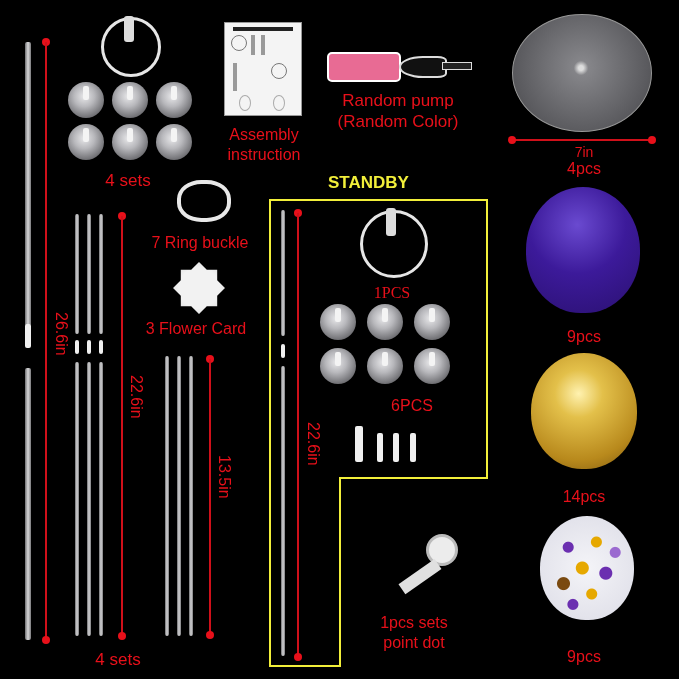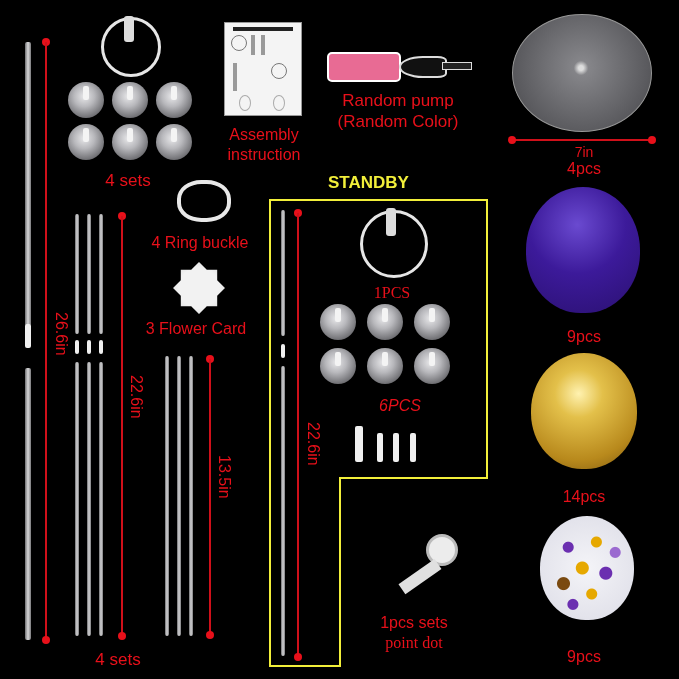--- a/index.html
+++ b/index.html
@@ -62,21 +62,21 @@
 <div class="abs" style="left:512px;top:14px;width:138px;height:116px;border-radius:50%;background:radial-gradient(circle at 50% 45%,#8a8a8e,#5a5a5e 70%,#444);border:1px solid #999;">
   <div class="abs" style="left:60px;top:44px;width:16px;height:18px;background:radial-gradient(circle,#ddd 20%,transparent 60%);"></div>
 </div>
 <div class="hline" style="left:512px;top:139px;width:140px;"></div>
 <div class="dot" style="left:508px;top:136px;"></div>
 <div class="dot" style="left:648px;top:136px;"></div>
 <div class="lbl lbl-sm" style="left:560px;top:144px;width:48px;">7in</div>
 <div class="lbl" style="left:560px;top:160px;width:48px;">4pcs</div>
 
 <div class="abs" style="left:177px;top:180px;width:46px;height:34px;border:4px solid #e8e8e8;border-radius:45%;background:transparent;"></div>
-<div class="lbl" style="left:136px;top:234px;width:128px;">4 Ring buckle</div>
+<div class="lbl" style="left:136px;top:234px;width:128px;">7 Ring buckle</div>
 <div class="abs" style="left:173px;top:262px;width:52px;height:52px;border-radius:40%;background:radial-gradient(circle,#f2f2f2 55%,#cfcfcf);clip-path:polygon(50% 0,65% 15%,85% 15%,85% 35%,100% 50%,85% 65%,85% 85%,65% 85%,50% 100%,35% 85%,15% 85%,15% 65%,0 50%,15% 35%,15% 15%,35% 15%);"></div>
 <div class="lbl" style="left:130px;top:320px;width:132px;">3 Flower Card</div>
 
 <div class="rod" style="left:75px;top:214px;height:120px;width:4px;"></div>
 <div class="rod" style="left:87px;top:214px;height:120px;width:4px;"></div>
 <div class="rod" style="left:99px;top:214px;height:120px;width:4px;"></div>
 <div class="conn" style="left:75px;top:340px;height:14px;width:4px;"></div>
 <div class="conn" style="left:87px;top:340px;height:14px;width:4px;"></div>
 <div class="conn" style="left:99px;top:340px;height:14px;width:4px;"></div>
 <div class="rod" style="left:75px;top:362px;height:274px;width:4px;"></div>
@@ -115,31 +115,31 @@
 <div class="ring" style="left:360px;top:210px;width:62px;height:62px;"></div>
 <div class="abs" style="left:386px;top:208px;width:10px;height:28px;background:#ddd;border-radius:3px;"></div>
 <div class="lbl" style="left:360px;top:284px;width:64px;font-family:Liberation Serif, serif;">1PCS</div>
 
 <div class="cup" style="left:320px;top:304px;"></div>
 <div class="cup" style="left:367px;top:304px;"></div>
 <div class="cup" style="left:414px;top:304px;"></div>
 <div class="cup" style="left:320px;top:348px;"></div>
 <div class="cup" style="left:367px;top:348px;"></div>
 <div class="cup" style="left:414px;top:348px;"></div>
-<div class="lbl" style="left:368px;top:397px;width:64px;font-style:italic;">6PCS</div>
+<div class="lbl" style="left:380px;top:397px;width:64px;">6PCS</div>
 
 <div class="conn" style="left:355px;top:426px;height:36px;width:8px;"></div>
 <div class="conn" style="left:377px;top:433px;height:29px;width:6px;"></div>
 <div class="conn" style="left:393px;top:433px;height:29px;width:6px;"></div>
 <div class="conn" style="left:410px;top:433px;height:29px;width:6px;"></div>
 
 <div class="abs" style="left:426px;top:534px;width:26px;height:26px;border-radius:50%;background:#ececec;border:3px solid #bbb;"></div>
 <div class="abs" style="left:394px;top:558px;width:44px;height:12px;background:#e0e0e0;transform:rotate(-35deg);transform-origin:right center;"></div>
 <div class="lbl" style="left:366px;top:614px;width:96px;">1pcs sets</div>
-<div class="lbl" style="left:366px;top:634px;width:96px;font-family:Liberation Serif, serif;">point dot</div>
+<div class="lbl" style="left:366px;top:634px;width:96px;">point dot</div>
 
 <div class="abs" style="left:526px;top:187px;width:114px;height:126px;border-radius:50% 50% 48% 48%;background:radial-gradient(circle at 45% 30%,#6a4ad0 0%,#3c1a9a 45%,#2a1070 100%);"></div>
 <div class="lbl" style="left:556px;top:328px;width:56px;">9pcs</div>
 
 <div class="abs" style="left:531px;top:353px;width:106px;height:116px;border-radius:50% 50% 48% 48%;background:radial-gradient(circle at 45% 35%,#fff2b0 0%,#e3c04a 25%,#b8891c 70%,#7a5610 100%);"></div>
 <div class="lbl" style="left:552px;top:488px;width:64px;">14pcs</div>
 
 <div class="abs" style="left:540px;top:516px;width:94px;height:104px;border-radius:50% 50% 48% 48%;background:
   radial-gradient(circle at 30% 30%,#6b2fb0 0 5px,transparent 6px),
   radial-gradient(circle at 60% 25%,#e6a800 0 5px,transparent 6px),

